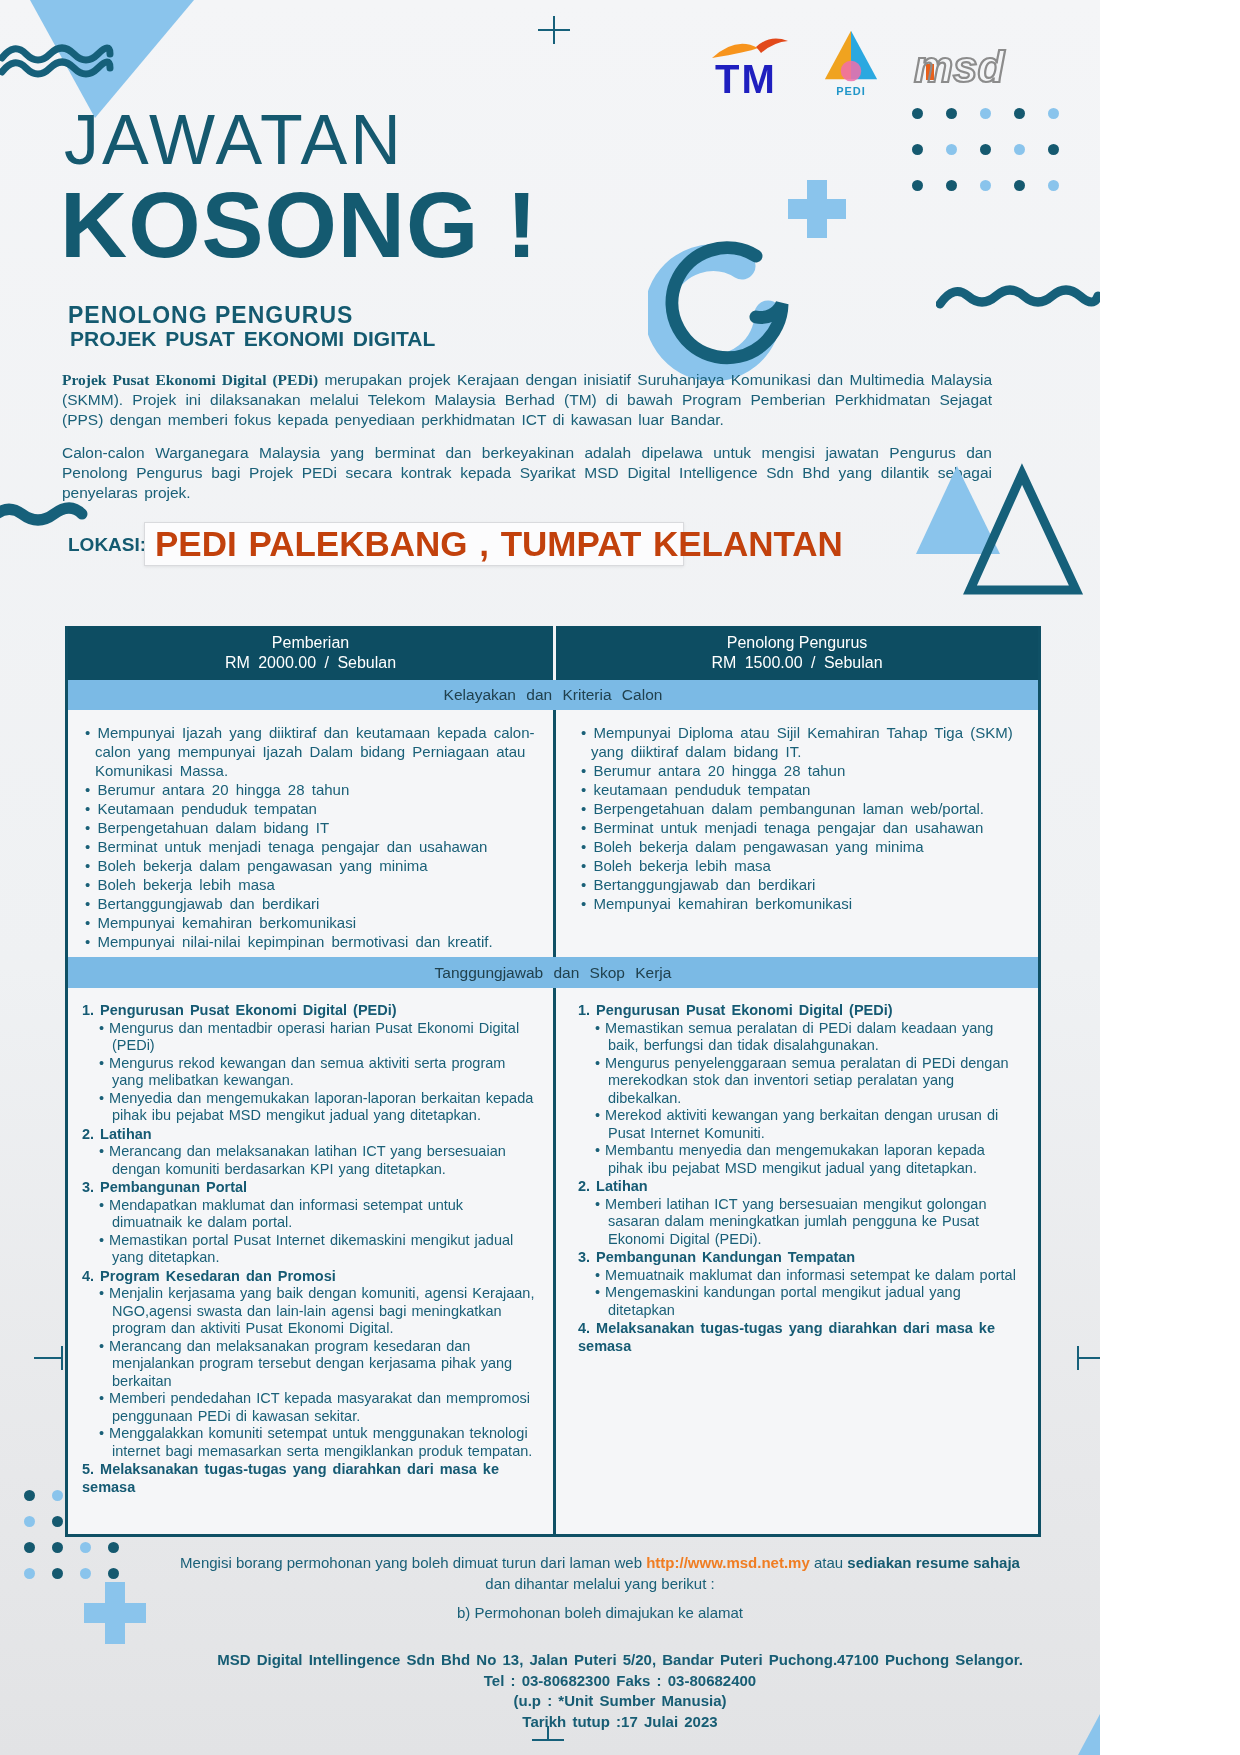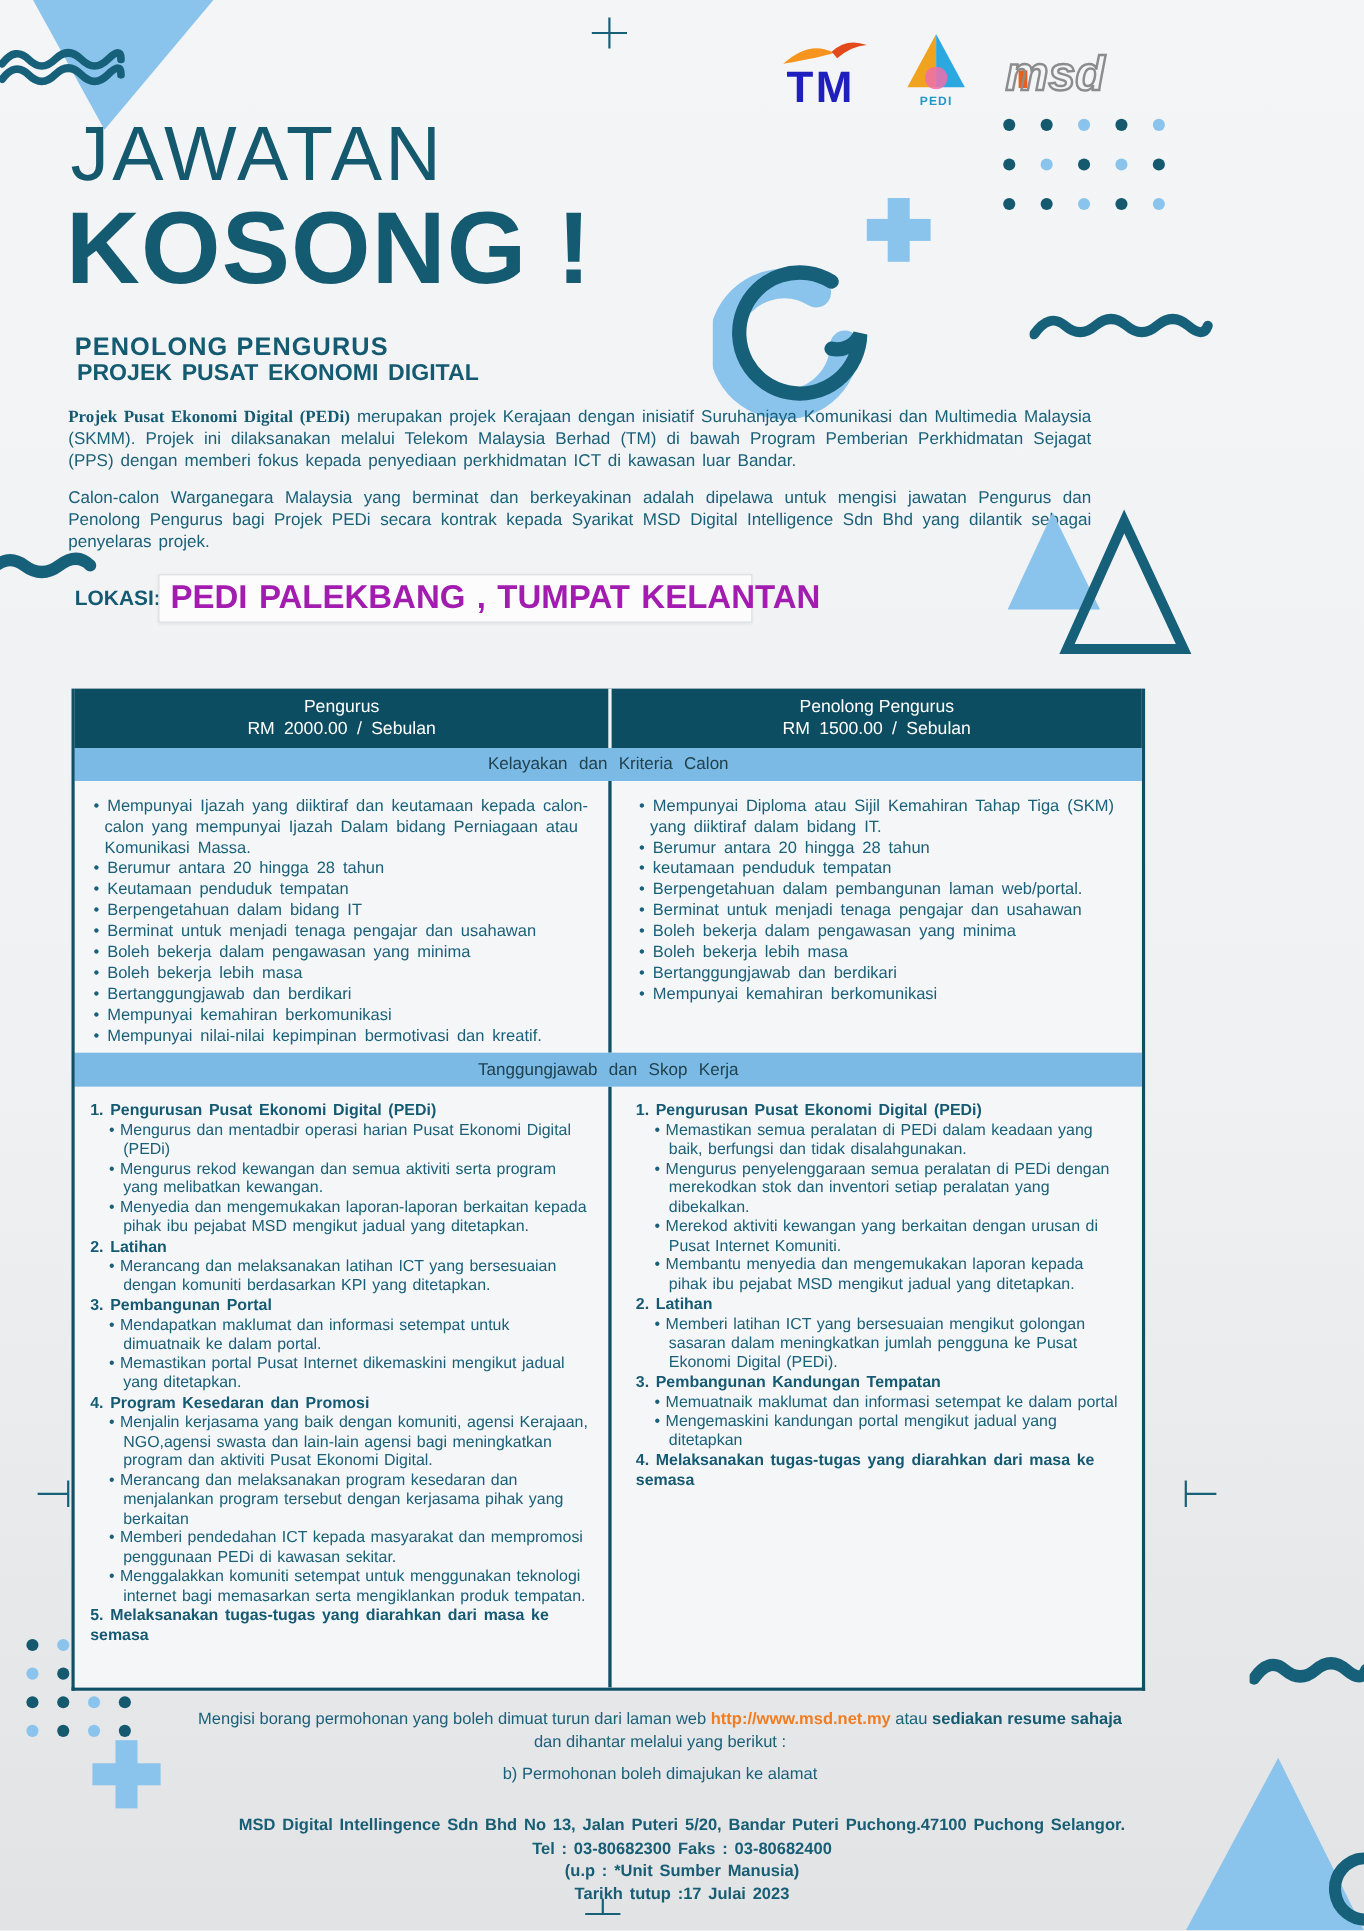--- a/index.html
+++ b/index.html
@@ -1,17 +1,17 @@
 <!DOCTYPE html>
 <html><head>
 <meta charset="utf-8">
 <style>
   html,body{margin:0;padding:0;}
   body{font-family:"Liberation Sans",sans-serif;}
-  .page{position:relative;width:1240px;height:1755px;overflow:hidden;
+  .page{position:relative;width:1100px;height:1755px;overflow:hidden;
         background:linear-gradient(180deg,#f4f5f7 0%,#eff1f3 55%,#e7e8ea 84%,#e2e3e5 100%);}
   .abs{position:absolute;}
 
   
   .tri-lb{fill:#8ac4ec;}
   .wave{stroke:#16607a;fill:none;stroke-linecap:round;}
   .plus{position:absolute;}
   .plus::before,.plus::after{content:"";position:absolute;background:#8ac4ec;}
   .plus::before{left:50%;top:0;width:20px;height:100%;transform:translateX(-50%);}
   .plus::after{top:50%;left:0;height:20px;width:100%;transform:translateY(-50%);}
@@ -32,21 +32,21 @@
   .t3{left:68px;top:302px;font-size:23px;font-weight:700;color:#145a70;letter-spacing:1px;}
   .sec-h{left:70px;top:327px;font-size:21px;font-weight:700;color:#145a70;word-spacing:3px;}
 
   .para{left:62px;width:930px;font-size:15.5px;line-height:20px;color:#1a6078;text-align:justify;word-spacing:2px;}
   .p1{top:370px;} .p2{top:443px;}
   .para b{color:#145a70;font-family:Liberation Serif, serif;}
 
   .lokasi-lbl{left:68px;top:534px;font-size:19px;font-weight:700;color:#145a70;}
   .lokasi-box{left:144px;top:522px;width:540px;height:44px;background:#fcfcfd;border:1px solid #d9dadd;
               box-shadow:0 1px 3px rgba(0,0,0,.08);display:flex;align-items:center;padding-left:10px;box-sizing:border-box;}
-  .lokasi-box span{font-size:30px;font-weight:700;color:#a21caf;word-spacing:2px;white-space:nowrap;}
+  .lokasi-box span{font-size:35px;font-weight:700;color:#c2410c;word-spacing:2px;white-space:nowrap;}
 
   
   .jobtable{left:65px;top:626px;width:976px;height:911px;box-sizing:border-box;
             border-left:3px solid #0f5065;border-right:3px solid #0f5065;border-bottom:3px solid #0f5065;
             display:flex;flex-direction:column;z-index:2;}
   .thead{height:54px;background:#0d4d62;display:flex;color:#fff;}
   .thead .cell{flex:0 0 485px;display:flex;flex-direction:column;justify-content:center;align-items:center;font-size:16px;line-height:20px;}
   .thead .cell.r{flex:1;}
   .thead .vsep{width:3px;background:#f2f3f5;}
   .salary{word-spacing:4px;}
@@ -169,21 +169,21 @@
     <span>PEDI PALEKBANG , TUMPAT KELANTAN</span>
   </div>
   <svg class="abs" style="left:916px;top:462px" width="168" height="134" viewBox="0 0 168 134">
     <polygon points="41,4 84,92 0,92" fill="#8ac4ec"></polygon>
     <polygon points="106,12 160,128 54,128" fill="none" stroke="#16607a" stroke-width="9"></polygon>
   </svg>
 
   <div class="abs jobtable">
     <div class="thead">
       <div class="cell">
-        <div>Pengurus</div>
+        <div>Pemberian</div>
         <div class="salary">RM 2000.00 / Sebulan</div>
       </div>
       <div class="vsep"></div>
       <div class="cell r">
         <div>Penolong Pengurus</div>
         <div class="salary">RM 1500.00 / Sebulan</div>
       </div>
     </div>
 
     <div class="band">Kelayakan dan Kriteria Calon</div>

